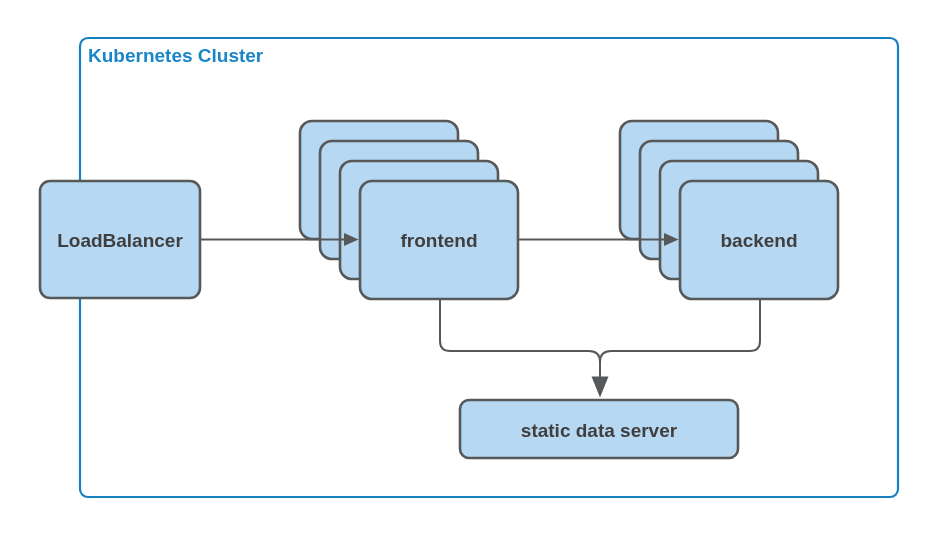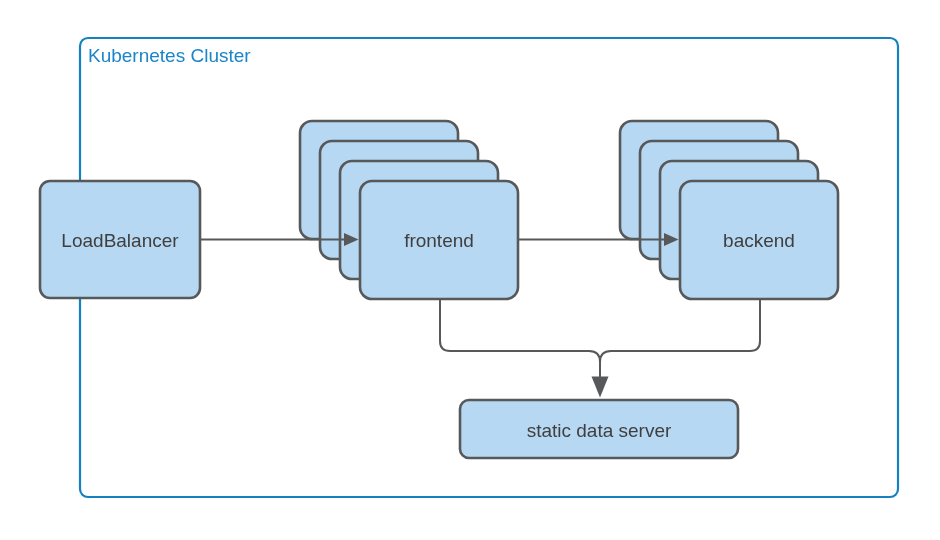--- a/index.html
+++ b/index.html
@@ -11,21 +11,21 @@
     --label-gray:#3f3f3f;
     --bg:#ffffff;
   }
   html,body{
     margin:0;padding:0;
     width:940px;height:540px;
     background:var(--bg);
     overflow:hidden;
     font-family:"Liberation Sans", sans-serif;
   }
-  .canvas{position:relative;width:940px;height:540px;}
+  .canvas{position:relative;width:940px;height:540px;font-weight:bold;}
   svg{display:block;}
   .cluster-rect{fill:none;stroke:var(--cluster-blue);stroke-width:2.2;}
   .cluster-title{
     fill:var(--title-blue);
     font-family:"Liberation Sans", sans-serif;
     font-size:19px;
   }
   .node{fill:var(--node-fill);stroke:var(--node-stroke);stroke-width:2.6;}
   .node-label{
     fill:var(--label-gray);

